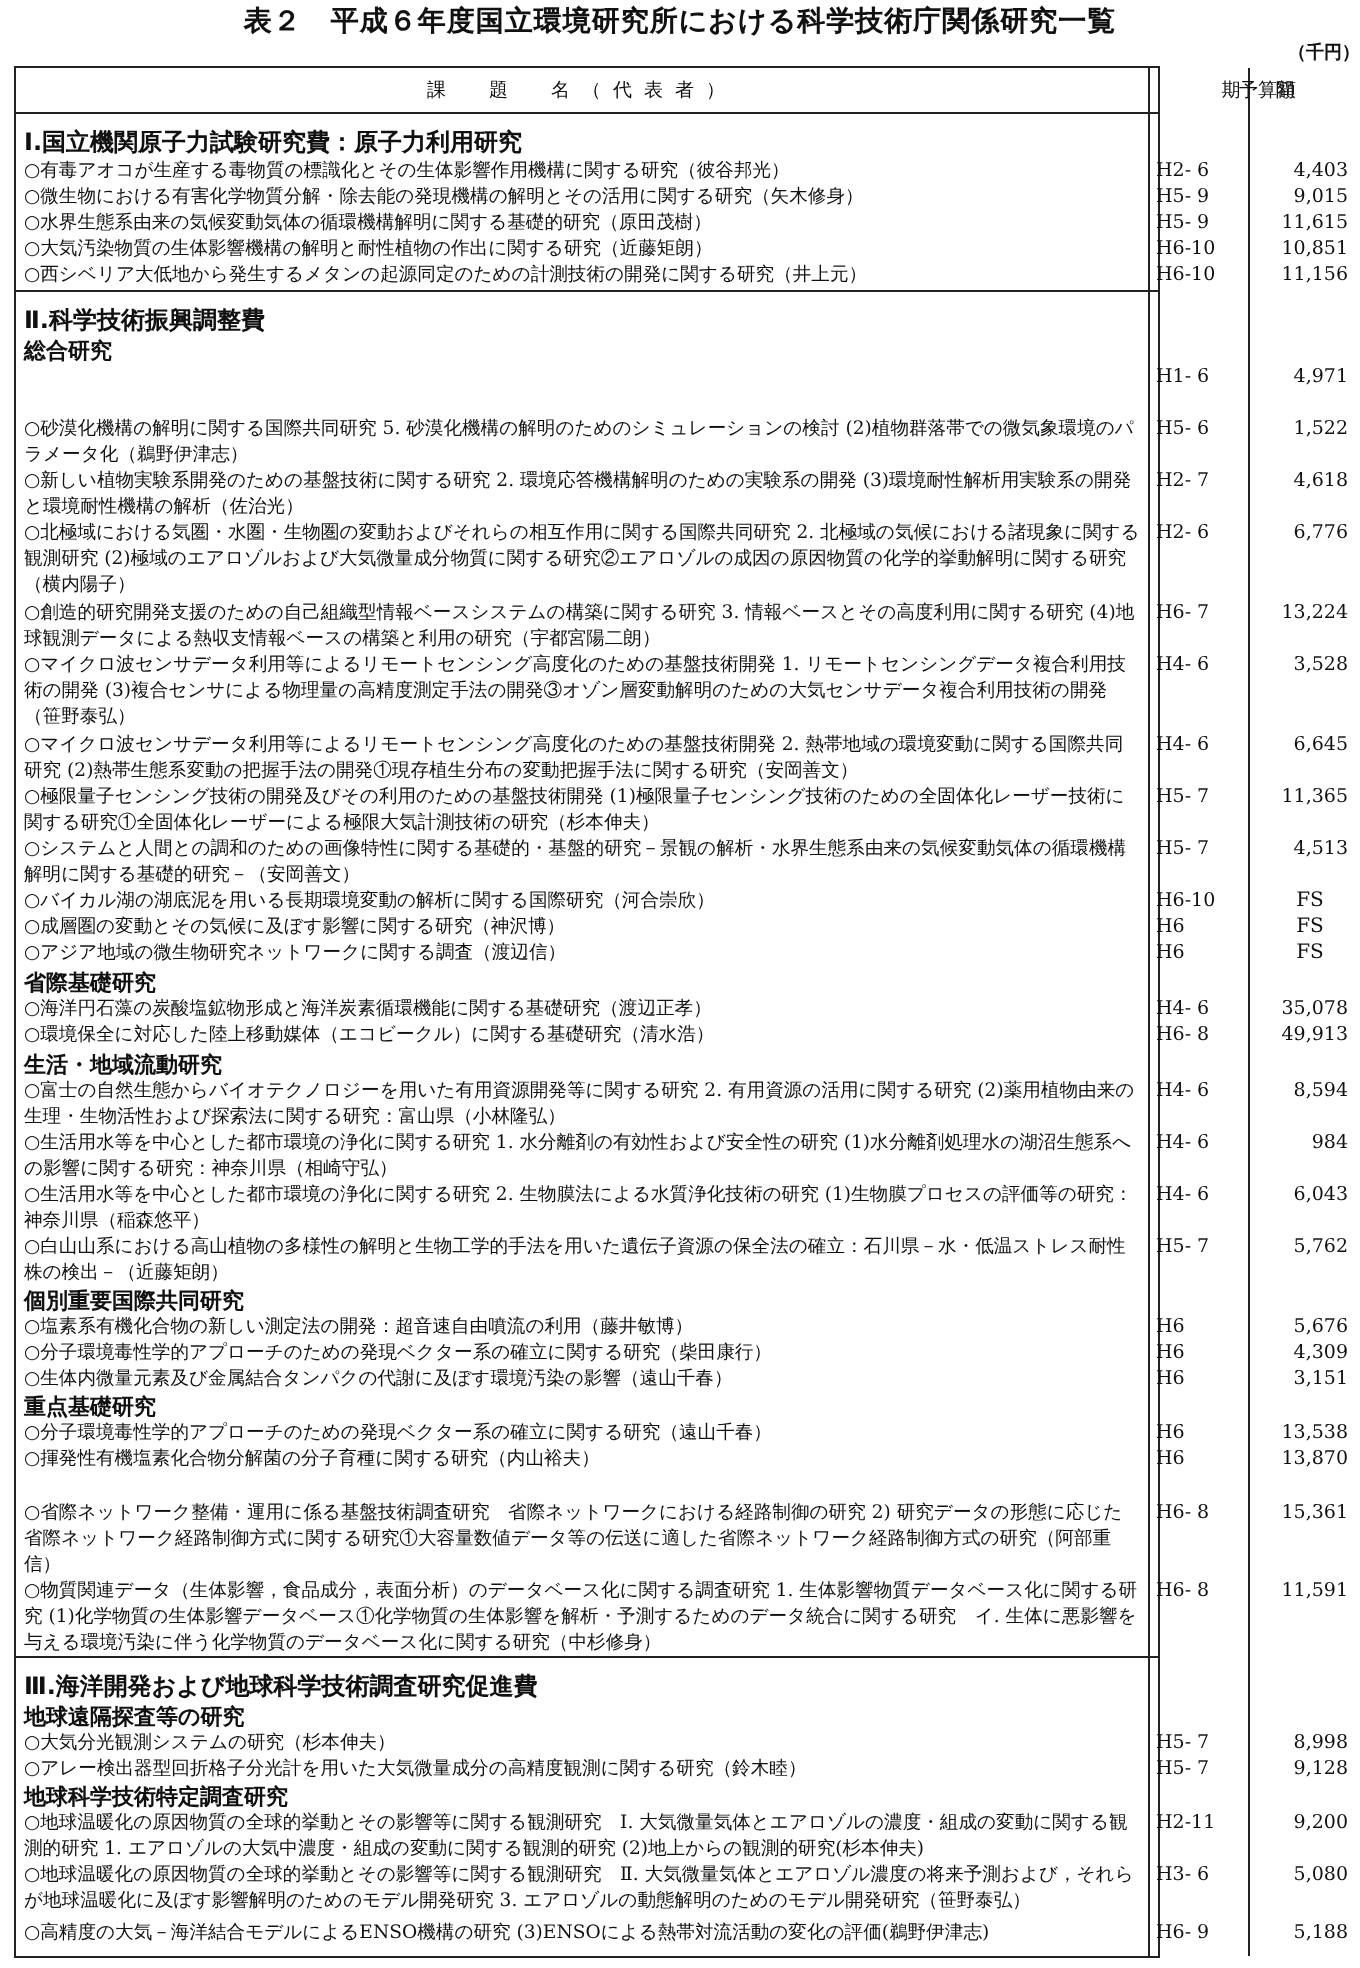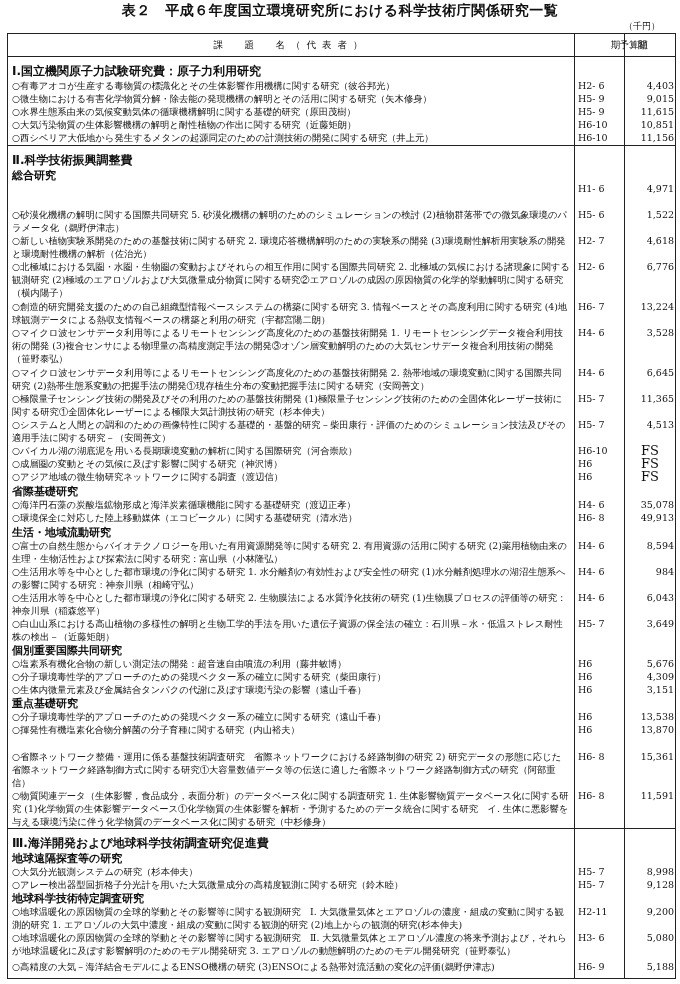--- a/index.html
+++ b/index.html
@@ -1,30 +1,30 @@
 <!DOCTYPE html>
 <html><head>
 <meta charset="utf-8">
 <style>
   html, body { margin:0; padding:0; background:#fff; }
   body { width:680px; height:984px; overflow:hidden; font-family:"DejaVu Serif", serif; color:#111; position:relative; }
   .title { position:absolute; top:2px; left:0; width:680px; text-align:center; font-family:"DejaVu Sans", sans-serif; font-weight:bold; font-size:14px; letter-spacing:0.5px; }
-  .unit { position:absolute; top:20px; right:20px; font-size:9px; }
-  .table { position:absolute; left:7px; top:33px; width:669px; height:946px; border:1px solid #222; box-sizing:border-box; }
+  .unit { position:absolute; top:20px; right:0; font-size:9px;font-weight:bold; }
+  .table { position:absolute; left:7px; top:33px; width:573px; height:946px; border:1px solid #222; box-sizing:border-box; }
   .hdr { position:absolute; left:0; top:0; width:100%; height:22px; border-bottom:1px solid #222; font-size:9.5px; }
   .hdr .c1 { position:absolute; left:0; top:5px; width:566px; text-align:center; letter-spacing:6px; }
   .hdr .c2 { position:absolute; left:566px; top:5px; width:50px; text-align:center; letter-spacing:4px;padding-left:32px; }
   .hdr .c3 { position:absolute; left:587px; top:5px; width:53px; text-align:right; }
   .vline { position:absolute; top:0; bottom:0; width:1px; background:#222; }
   .sep { position:absolute; left:0; width:100%; height:1px; background:#222; }
   .row { position:absolute; left:0; width:100%; font-size:9.3px; line-height:13.2px; }
   .row .name { position:absolute; left:4px; width:558px; white-space:normal; }
   .row .per { position:absolute; left:570px; width:44px; font-size:9.5px; }
   .row .bud { position:absolute; left:618px; width:48px; text-align:right; font-size:9.5px; }
-  .row .bud.fs { text-align:right; left:603px; font-size:13px; }
+  .row .bud.fs { text-align:center; left:623px; font-size:10px; }
   .head1 { position:absolute; left:4px; font-family:"DejaVu Sans", sans-serif; font-weight:bold; font-size:12px; }
   .head2 { position:absolute; left:4px; font-family:"DejaVu Sans", sans-serif; font-weight:bold; font-size:11px; }
 </style>
 </head>
 <body>
 
 <div class="title">表２　平成６年度国立環境研究所における科学技術庁関係研究一覧</div>
 <div class="unit">（千円）</div>
 
 <div class="table">
@@ -102,21 +102,21 @@
       <span class="name">○マイクロ波センサデータ利用等によるリモートセンシング高度化のための基盤技術開発 2. 熱帯地域の環境変動に関する国際共同研究 (2)熱帯生態系変動の把握手法の開発①現存植生分布の変動把握手法に関する研究（安岡善文）</span>
       <span class="per">H4- 6</span>
       <span class="bud">6,645</span>
     </div>
   <div class="row" style="top:358px">
       <span class="name">○極限量子センシング技術の開発及びその利用のための基盤技術開発 (1)極限量子センシング技術のための全固体化レーザー技術に関する研究①全固体化レーザーによる極限大気計測技術の研究（杉本伸夫）</span>
       <span class="per">H5- 7</span>
       <span class="bud">11,365</span>
     </div>
   <div class="row" style="top:384px">
-      <span class="name">○システムと人間との調和のための画像特性に関する基礎的・基盤的研究－柴田康行・評価のためのシミュレーション技法及びその適用手法に関する研究－（安岡善文）</span>
+      <span class="name">○システムと人間との調和のための画像特性に関する基礎的・基盤的研究－景観の解析・水界生態系由来の気候変動気体の循環機構解明に関する基礎的研究－（安岡善文）</span>
       <span class="per">H5- 7</span>
       <span class="bud">4,513</span>
     </div>
   <div class="row" style="top:410px">
       <span class="name">○バイカル湖の湖底泥を用いる長期環境変動の解析に関する国際研究（河合崇欣）</span>
       <span class="per">H6-10</span>
       <span class="bud fs">FS</span>
     </div>
   <div class="row" style="top:423px">
       <span class="name">○成層圏の変動とその気候に及ぼす影響に関する研究（神沢博）</span>
@@ -153,21 +153,21 @@
       <span class="bud">984</span>
     </div>
   <div class="row" style="top:557px">
       <span class="name">○生活用水等を中心とした都市環境の浄化に関する研究 2. 生物膜法による水質浄化技術の研究 (1)生物膜プロセスの評価等の研究：神奈川県（稲森悠平）</span>
       <span class="per">H4- 6</span>
       <span class="bud">6,043</span>
     </div>
   <div class="row" style="top:583px">
       <span class="name">○白山山系における高山植物の多様性の解明と生物工学的手法を用いた遺伝子資源の保全法の確立：石川県－水・低温ストレス耐性株の検出－（近藤矩朗）</span>
       <span class="per">H5- 7</span>
-      <span class="bud">3,649</span>
+      <span class="bud">5,762</span>
     </div>
 
   <div class="head2" style="top:609px">個別重要国際共同研究</div>
   <div class="row" style="top:623px">
       <span class="name">○塩素系有機化合物の新しい測定法の開発：超音速自由噴流の利用（藤井敏博）</span>
       <span class="per">H6</span>
       <span class="bud">5,676</span>
     </div>
   <div class="row" style="top:636px">
       <span class="name">○分子環境毒性学的アプローチのための発現ベクター系の確立に関する研究（柴田康行）</span>

